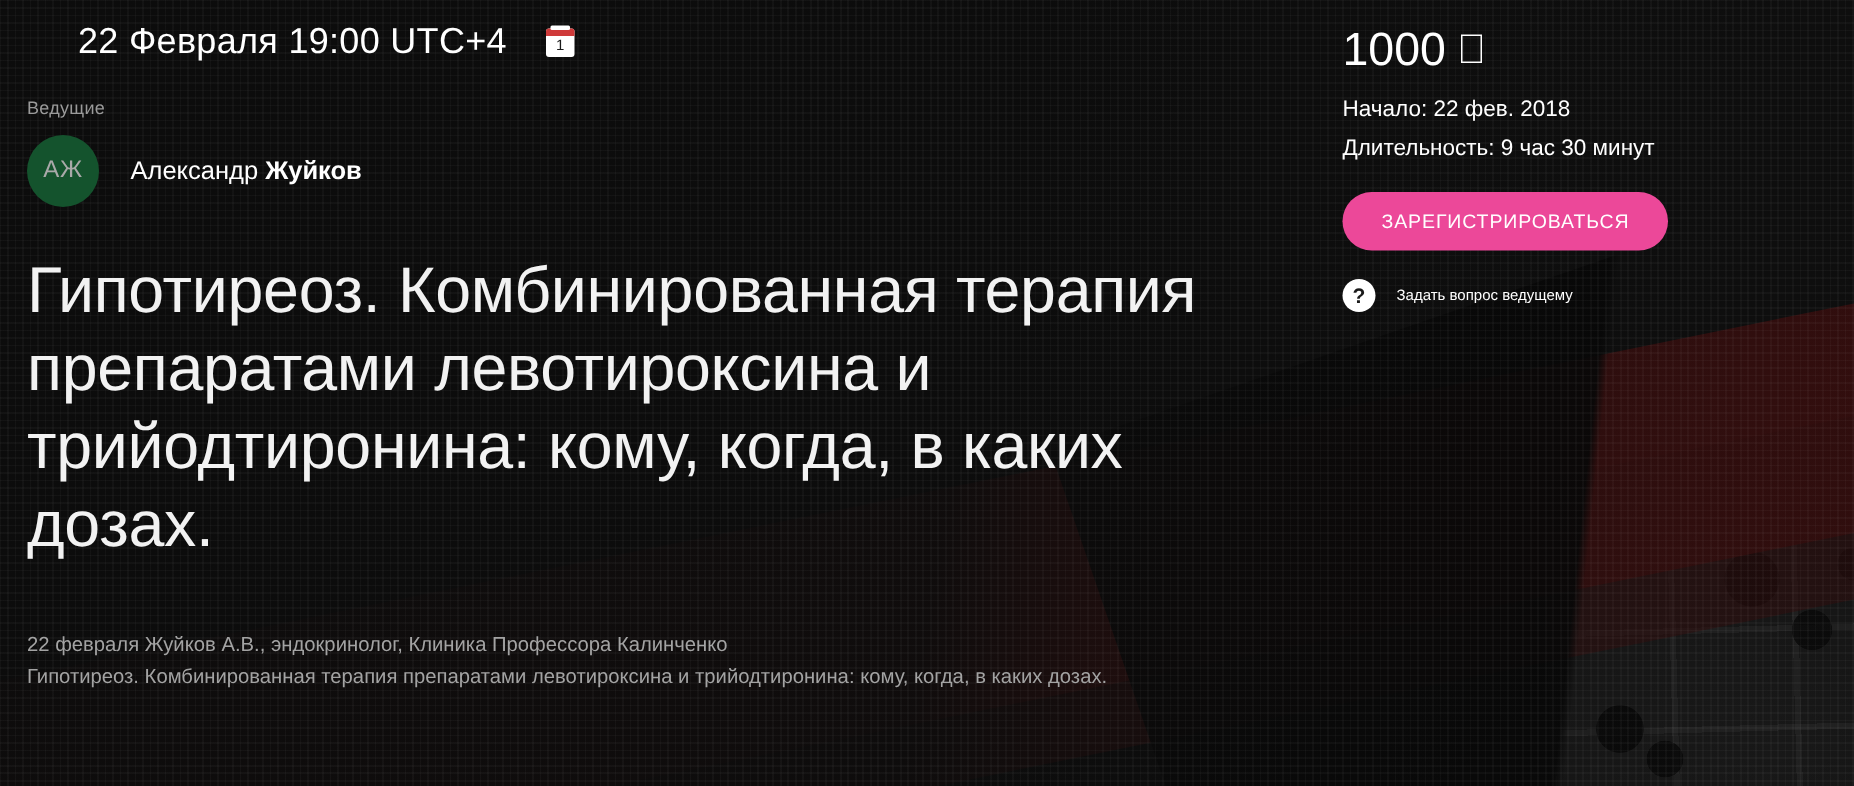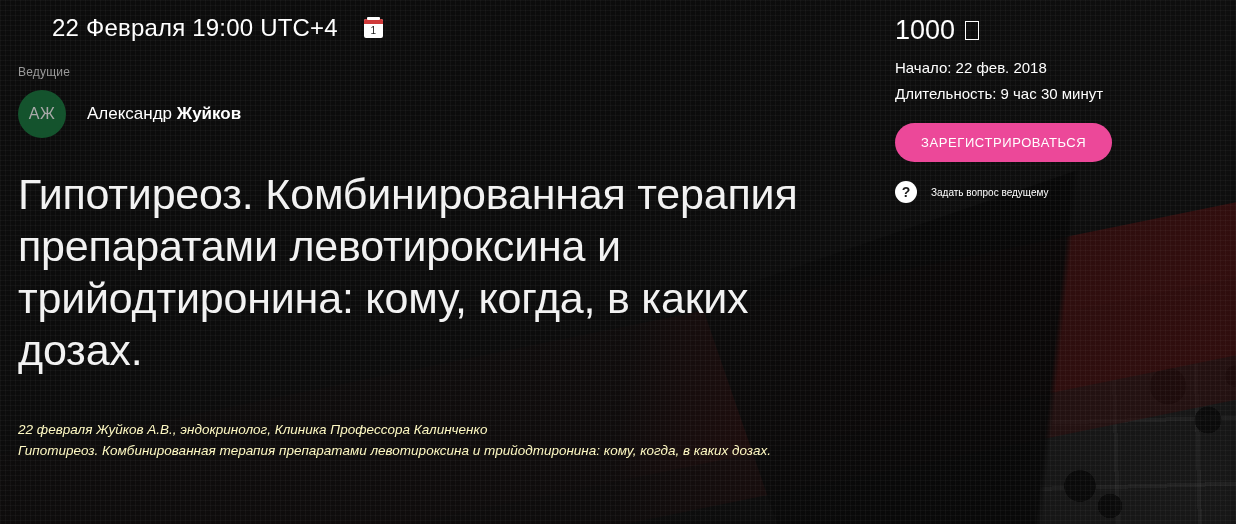--- a/index.html
+++ b/index.html
@@ -230,39 +230,38 @@
     font-weight: 300;
     color: #f2f2f2;
     letter-spacing: -0.2px;
     max-width: 860px;
   }
 
   .event-desc {
     margin-top: 44px;
     font-size: 13.5px;
     line-height: 1.55;
-    color: #fef9c3;
+    color: #a3a3a3;
     max-width: 830px;
-    font-style: italic;
   }
 
   
   .right-col {
     position: absolute;
     left: 895px;
     top: 14px;
     width: 330px;
   }
   .price-label {
     font-size: 15px;
     color: #ffffff;
     margin-bottom: 1px;
   }
   .price-value {
-    font-size: 27px;
+    font-size: 31px;
     font-weight: 300;
     color: #ffffff;
     line-height: 1.2;
     display: flex;
     align-items: center;
     gap: 10px;
   }
   .tofu {
     display: inline-block;
     width: 14px;

